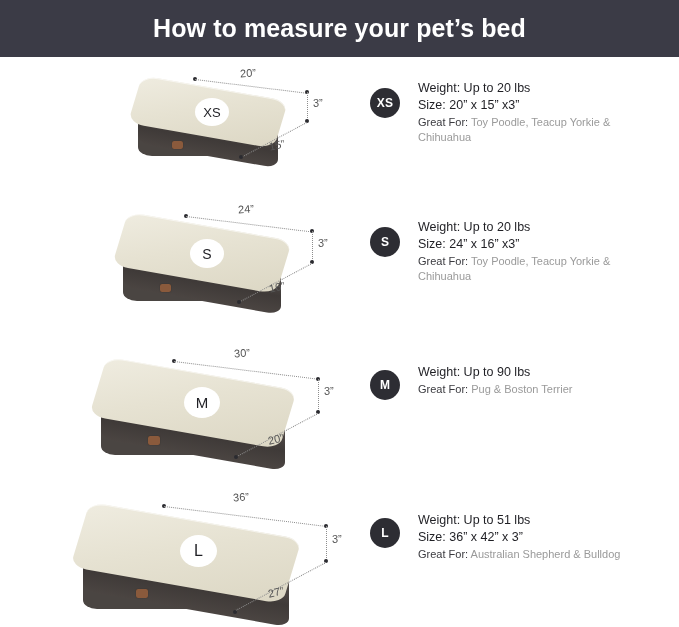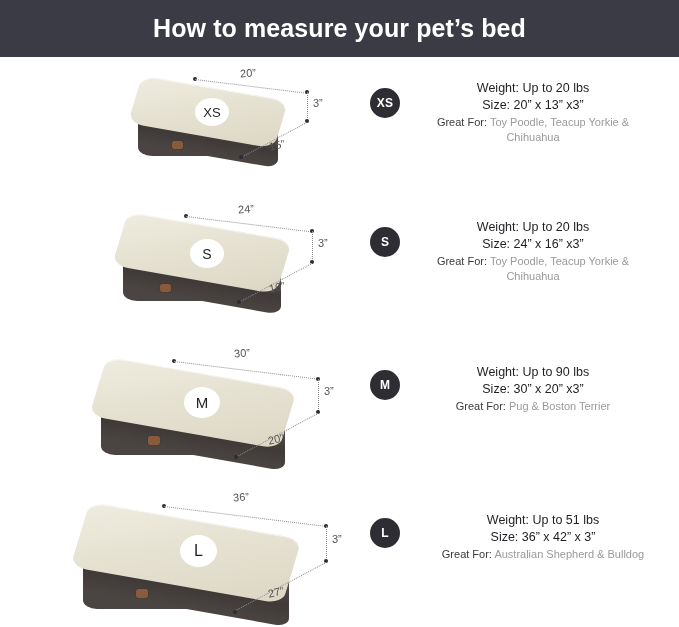--- a/index.html
+++ b/index.html
@@ -85,21 +85,21 @@
   
   .info{position:absolute;}
   .badge{
     position:absolute;
     width:30px;height:30px;border-radius:50%;
     background:#2d2d33;
     color:#ffffff;
     display:flex;align-items:center;justify-content:center;
     font-weight:bold;font-size:12px;letter-spacing:.2px;
   }
-  .info-text{position:absolute;left:48px;top:0;width:230px;text-align:center;}
+  .info-text{position:absolute;left:48px;top:0;width:230px;}
   .line-weight,.line-size{
     font-size:12.5px;color:#1f1f24;line-height:17px;white-space:nowrap;
   }
   .line-great{
     font-size:11px;line-height:15px;color:#9a9a9a;margin-top:1px;
   }
   .line-great b{color:#3a3a3f;font-weight:normal;}
 </style>
 </head>
 <body>
@@ -133,21 +133,21 @@
       <div class="dim-dot" style="left:106px;top:76px;"></div>
       <div class="dim-label tilt-up" style="left:136px;top:60px;">15”</div>
     </div>
 
     <div class="info" style="left:370px;top:23px;width:280px;height:80px;">
       <div class="badge" style="left:0;top:8px;">
         <span>XS</span>
       </div>
       <div class="info-text">
         <div class="line-weight">Weight: Up to 20 lbs</div>
-        <div class="line-size">Size: 20” x 13” x3”</div>
+        <div class="line-size">Size: 20” x 15” x3”</div>
         <div class="line-great">
           <b>Great For:</b>
           <span>Toy Poodle, Teacup Yorkie &amp; Chihuahua</span>
         </div>
       </div>
     </div>
   </div>
 
   <div class="row" style="top:142px;height:142px;">
     <div class="bed-wrap" style="left:118px;top:18px;width:200px;height:120px;">
@@ -205,21 +205,20 @@
       <div class="dim-dot" style="left:138px;top:92px;"></div>
       <div class="dim-label tilt-up" style="left:172px;top:70px;">20”</div>
     </div>
 
     <div class="info" style="left:370px;top:23px;width:280px;height:70px;">
       <div class="badge" style="left:0;top:6px;">
         <span>M</span>
       </div>
       <div class="info-text">
         <div class="line-weight">Weight: Up to 90 lbs</div>
-        <div class="line-size">Size: 30” x 20” x3”</div>
         <div class="line-great">
           <b>Great For:</b>
           <span>Pug &amp; Boston Terrier</span>
         </div>
       </div>
     </div>
   </div>
 
   <div class="row" style="top:430px;height:140px;">
     <div class="bed-wrap" style="left:78px;top:22px;width:250px;height:135px;">

